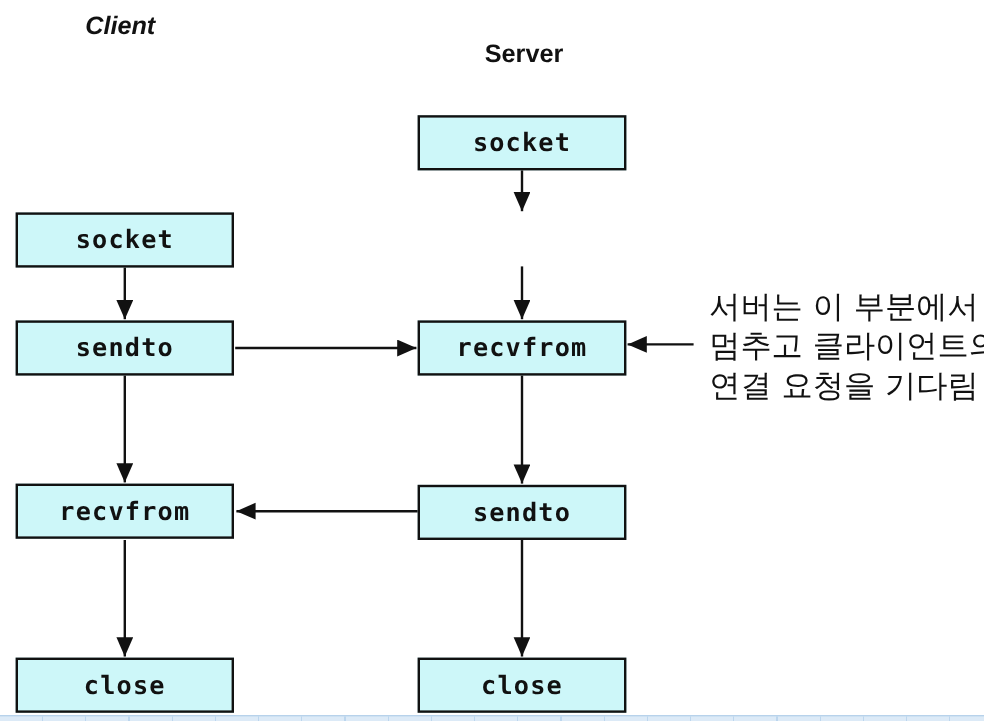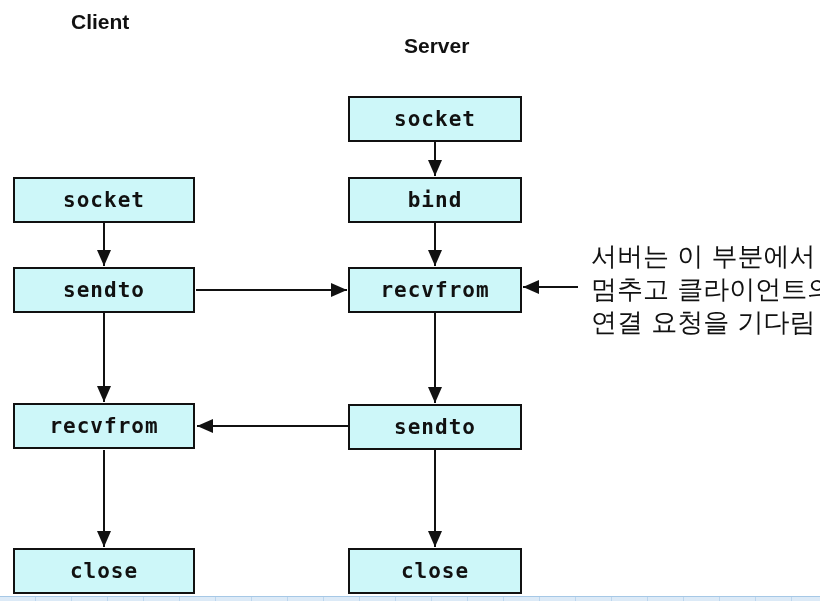--- a/index.html
+++ b/index.html
@@ -20,21 +20,21 @@
     background: #ffffff;
     overflow: hidden;
     font-family: "Liberation Sans", sans-serif;
   }
   .col-heading {
     position: absolute;
     font: bold 21px "Liberation Sans", sans-serif;
     color: var(--text);
     white-space: nowrap;
   }
-  .heading-client { left: 71px; top: 10px; }
+  .heading-client { left: 71px; top: 10px; font-style: italic; }
   .heading-server { left: 404px; top: 10px; margin-top: 24px; }
   .flow-box {
     position: absolute;
     background: var(--box-fill);
     border: 2px solid var(--box-border);
     display: flex;
     align-items: center;
     justify-content: center;
     font: bold 21px "DejaVu Sans Mono", monospace;
     letter-spacing: 1px;
@@ -81,21 +81,20 @@
 
   <div class="col-heading heading-client">Client</div>
   <div class="col-heading heading-server">Server</div>
 
   <div class="flow-box client-box" style="top:177px">socket</div>
   <div class="flow-box client-box" style="top:267px">sendto</div>
   <div class="flow-box client-box" style="top:403px">recvfrom</div>
   <div class="flow-box client-box" style="top:548px">close</div>
 
   <div class="flow-box server-box" style="top:96px">socket</div>
-  <div class="flow-box server-box" style="top:177px">bind</div>
   <div class="flow-box server-box" style="top:267px">recvfrom</div>
   <div class="flow-box server-box" style="top:404px">sendto</div>
   <div class="flow-box server-box" style="top:548px">close</div>
 
   <svg class="arrow-layer" width="820" height="601" viewBox="0 0 820 601" xmlns="http://www.w3.org/2000/svg">
     <defs>
       <marker id="ah" markerUnits="userSpaceOnUse" markerWidth="17" markerHeight="15" refX="16" refY="7" orient="auto">
         <path class="arrowhead" d="M0,0 L16,7 L0,14 Z"></path>
       </marker>
     </defs>

